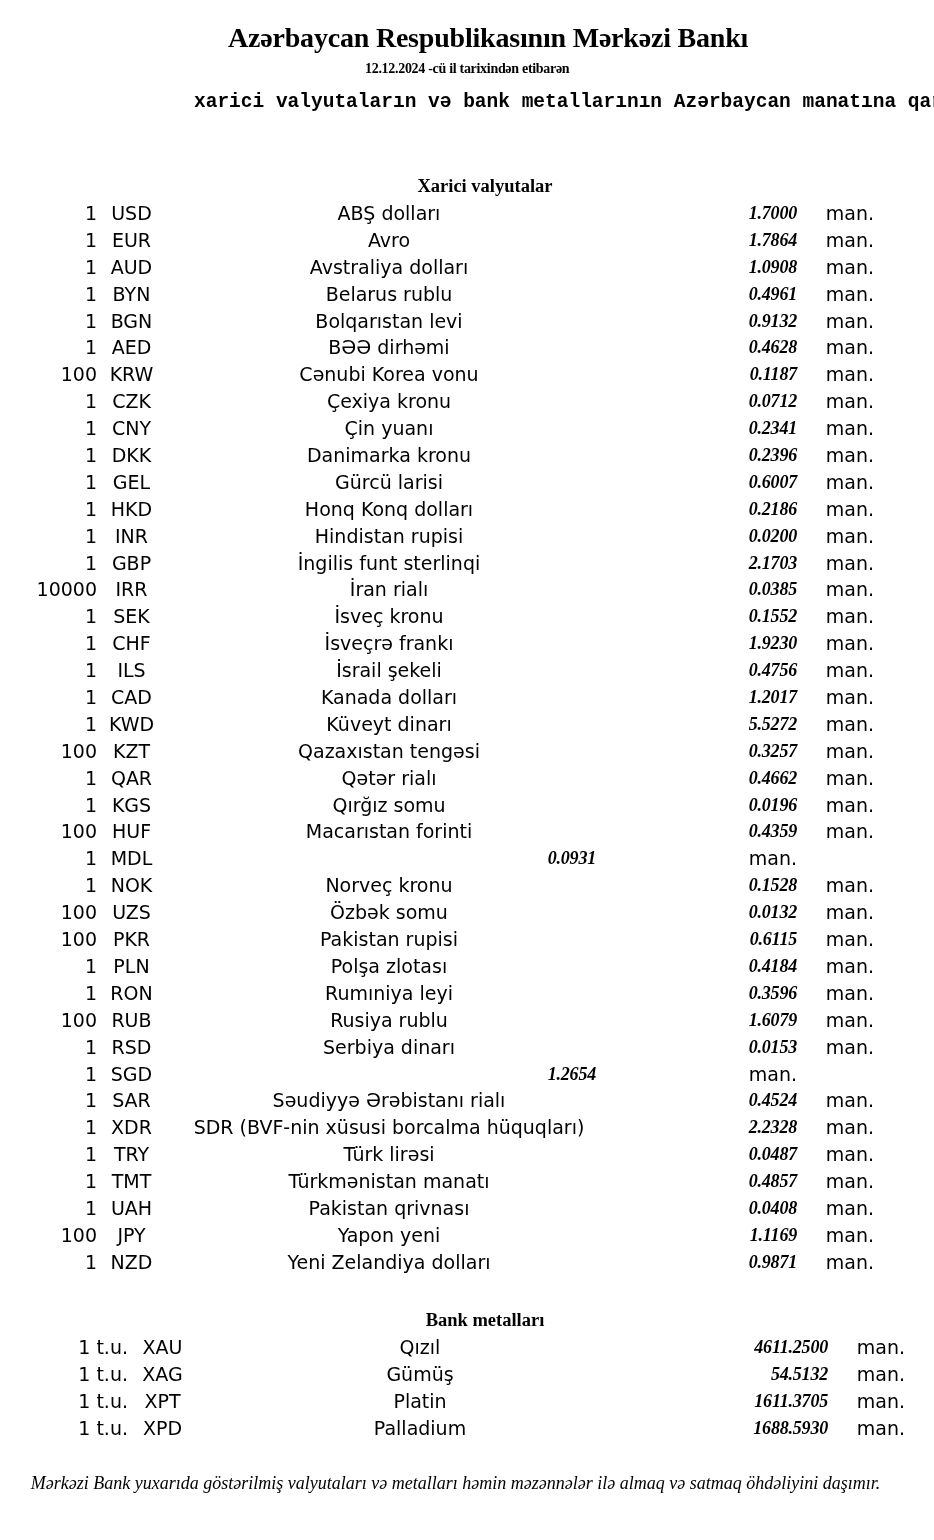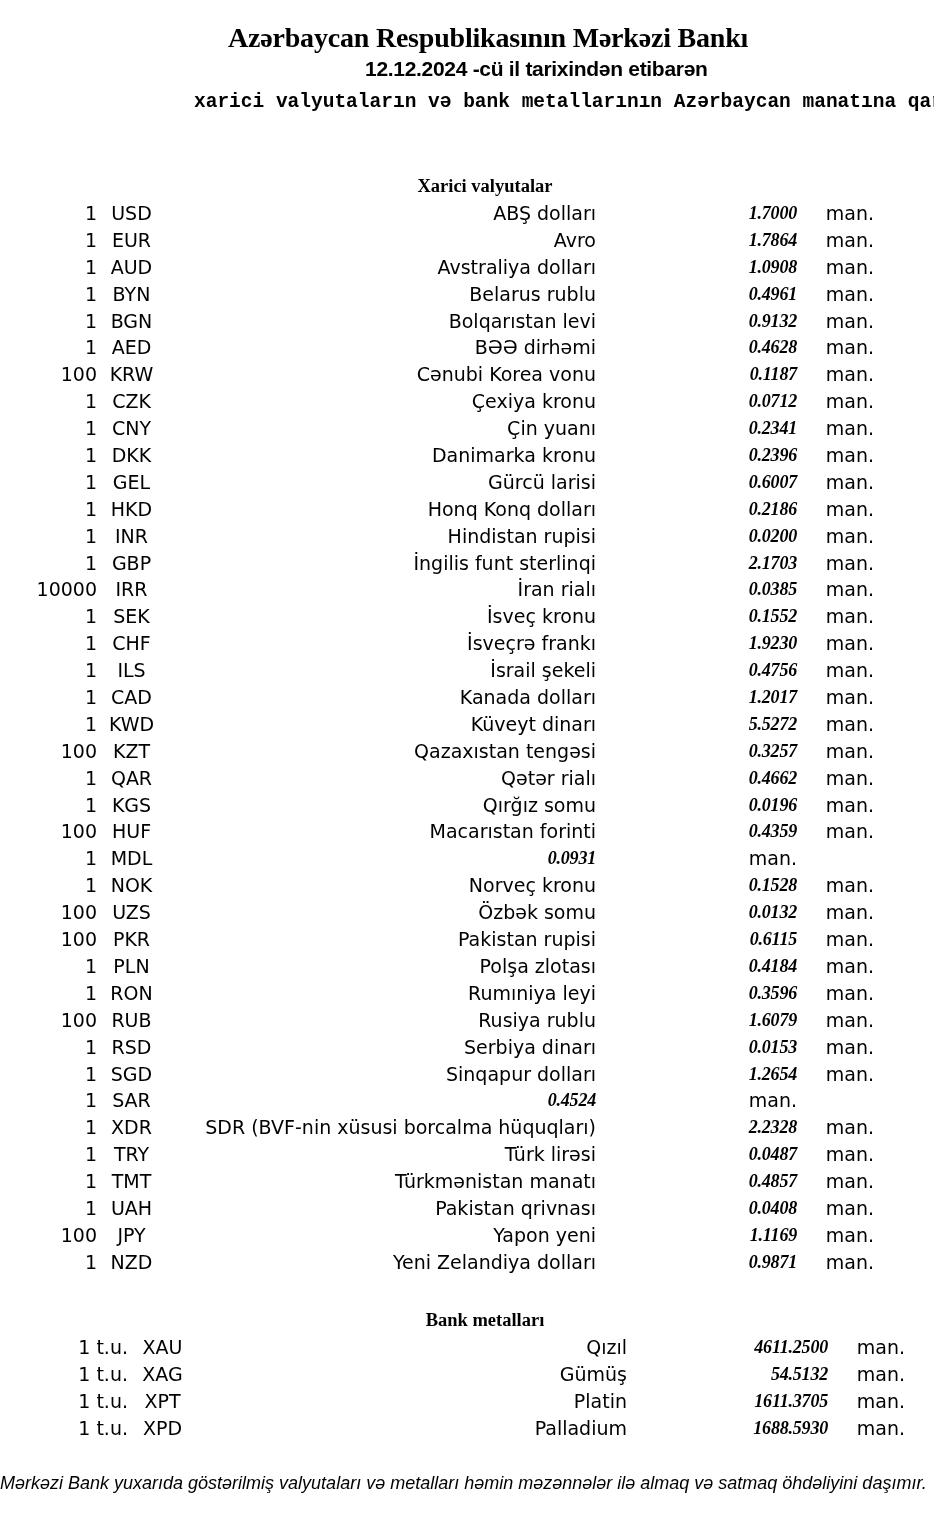--- a/index.html
+++ b/index.html
@@ -13,22 +13,22 @@
 
   
   .doc-title {
     left: 228px; top: 21px;
     font-family: "Liberation Serif", serif;
     font-weight: bold; font-size: 28px; line-height: 34px;
     letter-spacing: -0.2px;
   }
   .doc-date {
     left: 365px; top: 56px;
-    font-family: Liberation Sans, sans-serif;
-    font-weight: bold; font-size: 21px; line-height: 26px;
+    font-family: Liberation Serif, serif;
+    font-weight: bold; font-size: 14px; line-height: 26px;
     letter-spacing: -0.3px;
   }
   .doc-subtitle {
     left: 194px; top: 90px;
     font-family: Liberation Mono, monospace;
     font-weight: bold; font-size: 19.5px; line-height: 25px;
   }
 
   
   .section-heading {
@@ -45,35 +45,35 @@
   .rows-currencies { top: 200px; }
   .rows-metals     { top: 1334px; padding-left: 31px; }
   .rate-row {
     display: grid;
     grid-template-columns: 97px 69px 430px 201px 77px;
     height: 26.9px; line-height: 26.9px;
     font-size: 19px;
   }
   .cell-qty  { text-align: right; }
   .cell-code { text-align: center; }
-  .cell-name { text-align: right; overflow: visible; margin-left: 16px; }
+  .cell-name { text-align: center; overflow: visible; margin-left: 16px; }
   .cell-rate {
     text-align: right;
     font-family: "Liberation Serif", serif;
     font-weight: bold; font-style: italic;
     font-size: 18px;
     letter-spacing: -0.2px;
   }
   .cell-unit { text-align: right; padding-left: 13px; }
 
   
   .doc-footer {
     left: 0; top: 1471px; width: 911px;
     text-align: center;
-    font-family: Liberation Sans, sans-serif;
+    font-family: Liberation Serif, serif;
     font-style: italic; font-size: 18px; line-height: 24px;
     position: absolute; white-space: nowrap;
   }
 </style>
 </head>
 <body>
 
 <div class="abs doc-title">Azərbaycan Respublikasının Mərkəzi Bankı</div>
 <div class="abs doc-date">12.12.2024 -cü il tarixindən etibarən</div>
 <div class="abs doc-subtitle">xarici valyutaların və bank metallarının Azərbaycan manatına qarşı</div>
@@ -332,28 +332,28 @@
     <span class="cell-qty">1</span>
     <span class="cell-code">RSD</span>
     <span class="cell-name">Serbiya dinarı</span>
     <span class="cell-rate">0.0153</span>
     <span class="cell-unit">man.</span>
   </div>
 
   <div class="rate-row">
     <span class="cell-qty">1</span>
     <span class="cell-code">SGD</span>
-    <span class="cell-name">Sinqapur dolları</span>
     <span class="cell-rate">1.2654</span>
     <span class="cell-unit">man.</span>
   </div>
 
   <div class="rate-row">
     <span class="cell-qty">1</span>
     <span class="cell-code">SAR</span>
+    <span class="cell-name">Səudiyyə Ərəbistanı rialı</span>
     <span class="cell-rate">0.4524</span>
     <span class="cell-unit">man.</span>
   </div>
 
   <div class="rate-row">
     <span class="cell-qty">1</span>
     <span class="cell-code">XDR</span>
     <span class="cell-name">SDR (BVF-nin xüsusi borcalma hüquqları)</span>
     <span class="cell-rate">2.2328</span>
     <span class="cell-unit">man.</span>

